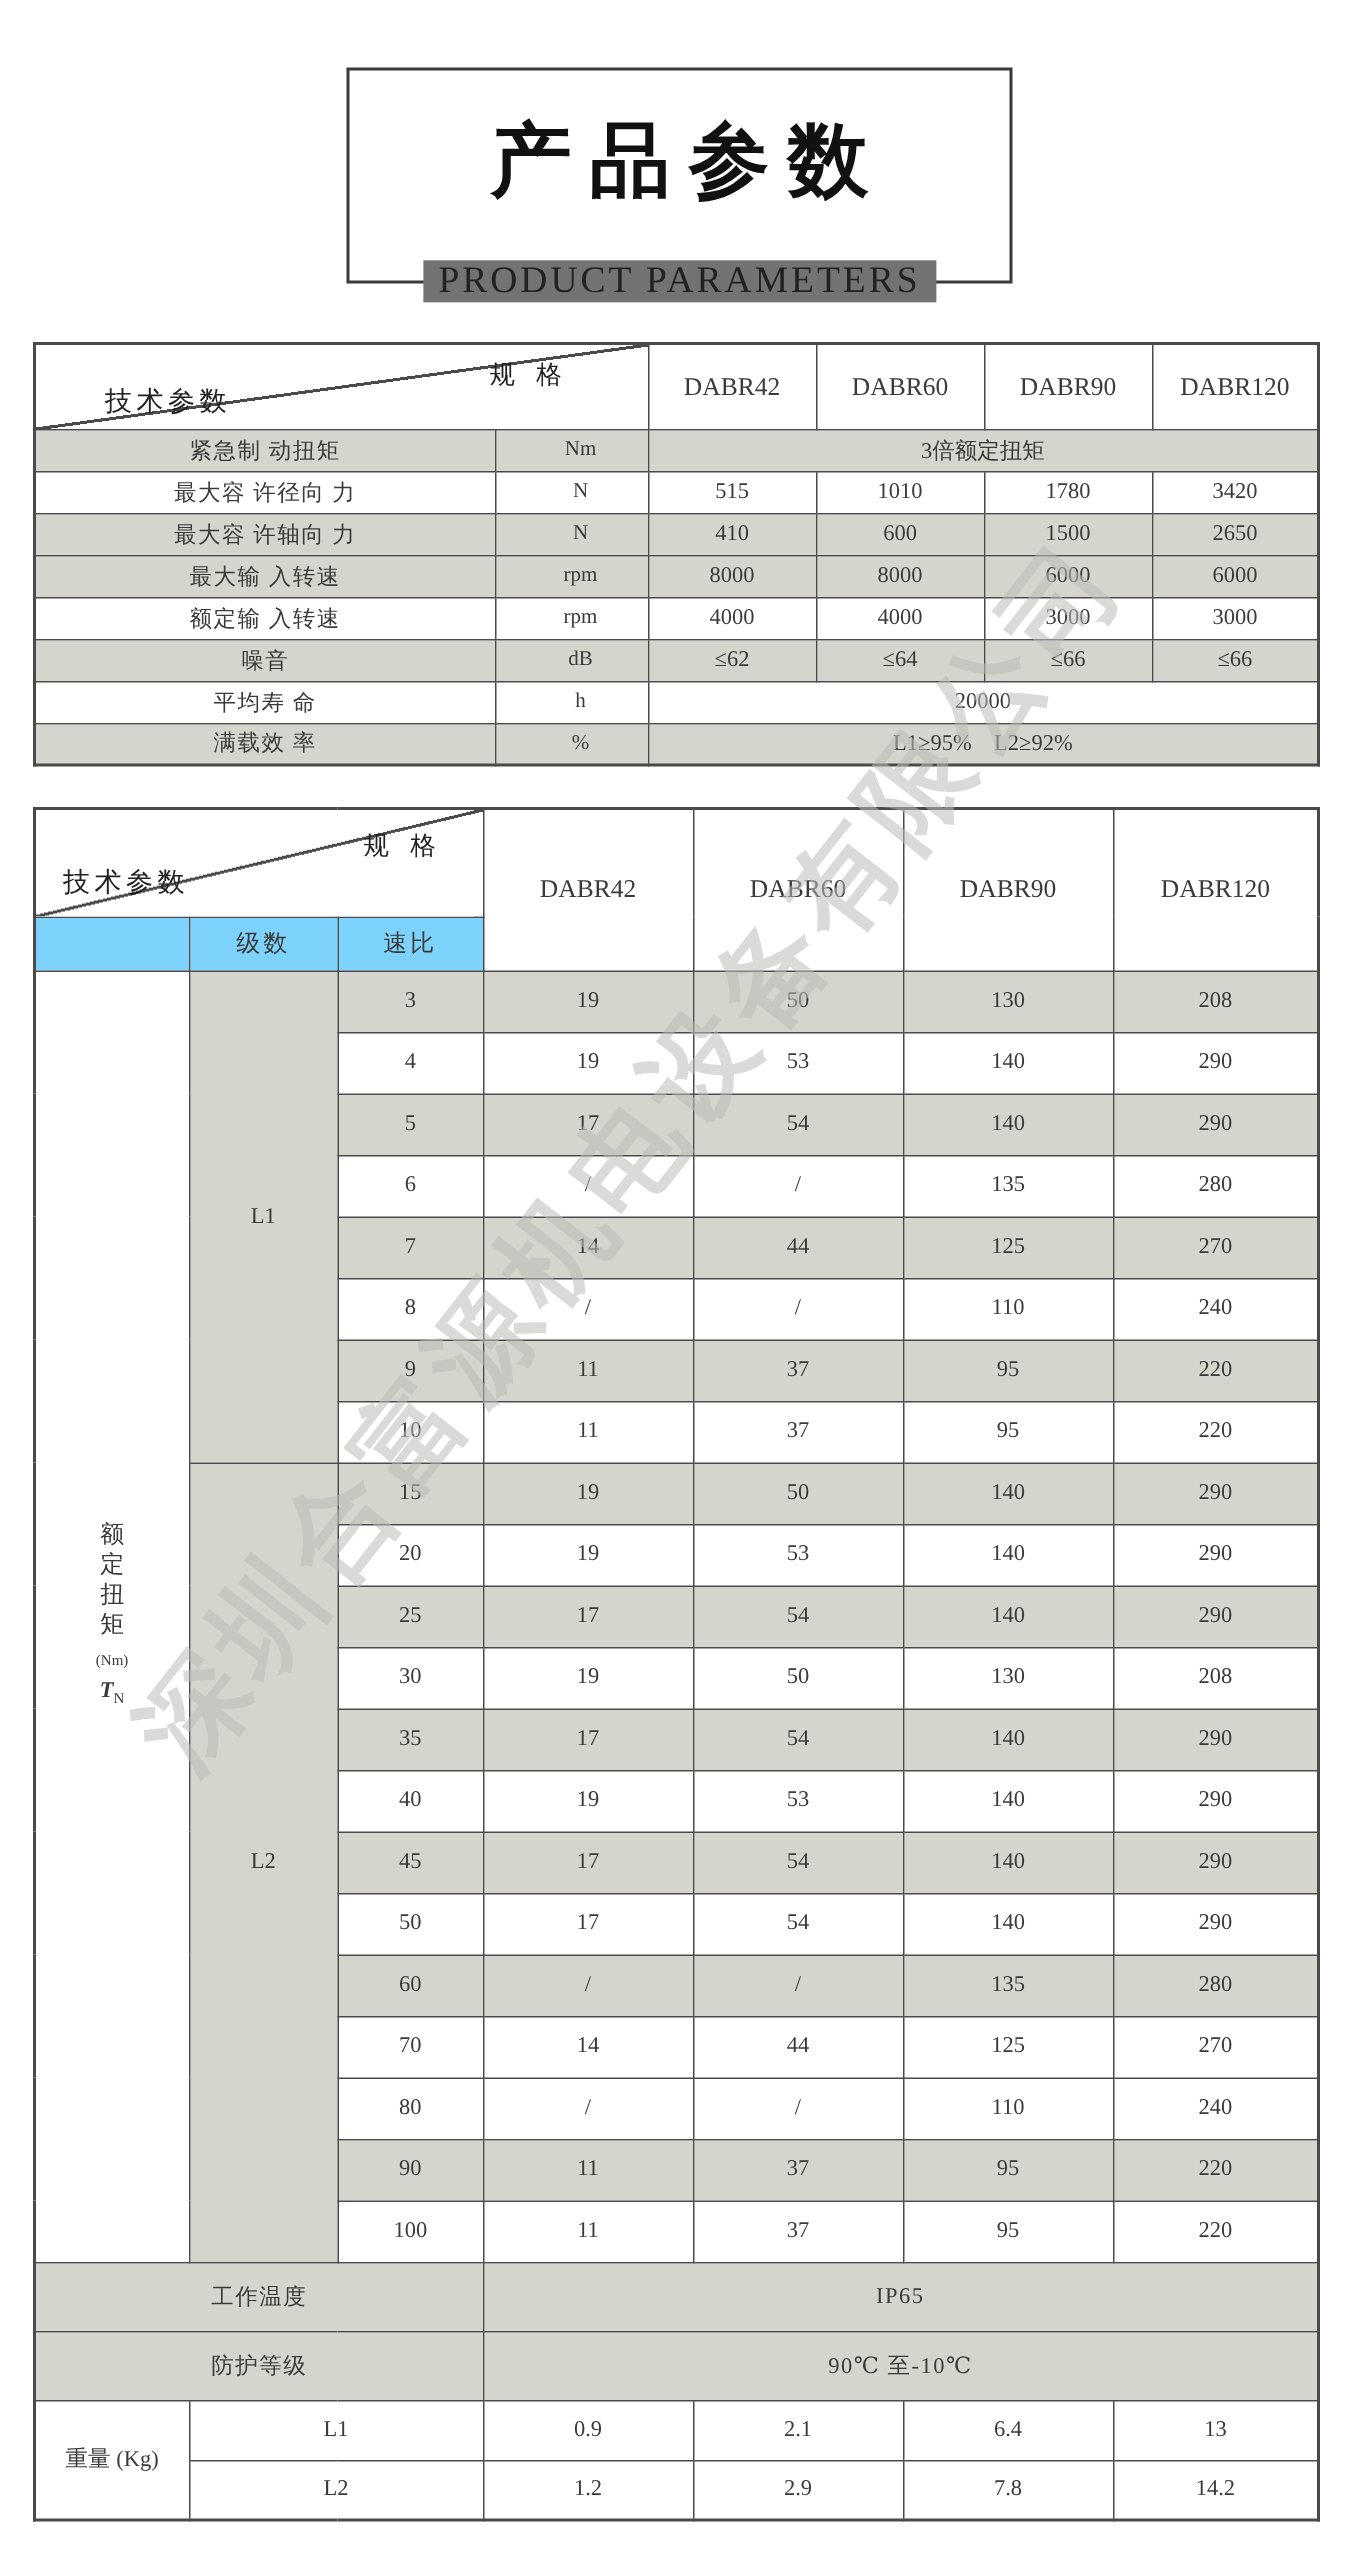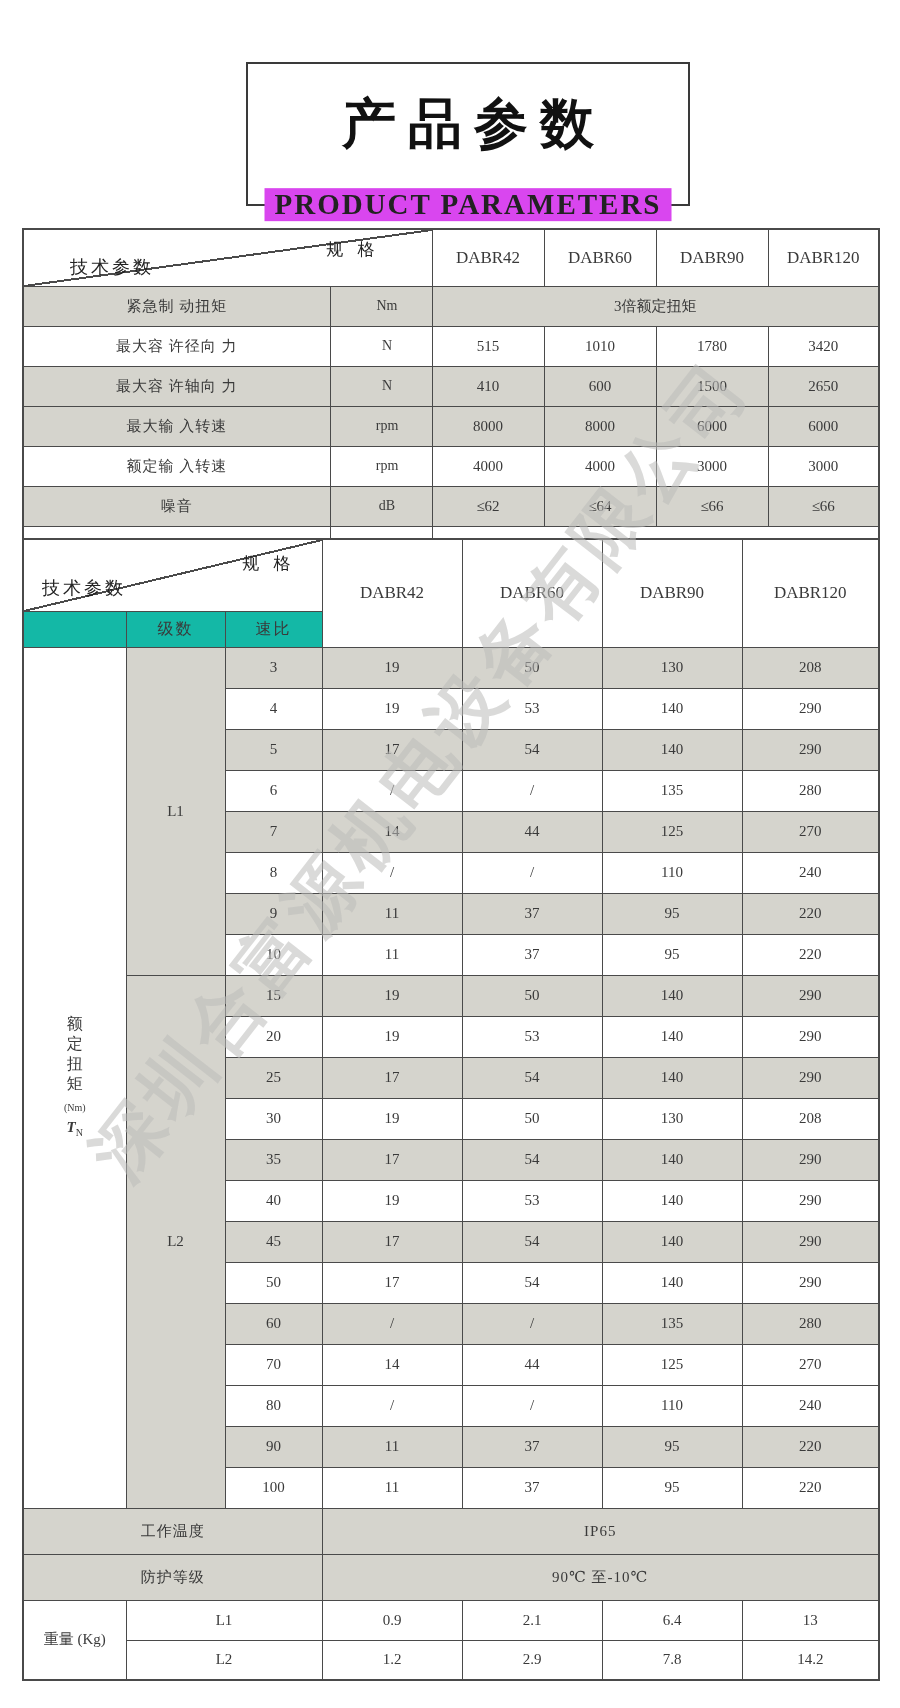--- a/index.html
+++ b/index.html
@@ -1,39 +1,39 @@
 <!DOCTYPE html>
 <html><head>
 <meta charset="utf-8">
 <style>
   html,body{margin:0;padding:0;background:#fff;}
   .page{position:relative;width:900px;height:1708px;background:#ffffff;overflow:hidden;
         font-family:"Liberation Serif","DejaVu Serif",serif;color:#3a3a3a;}
 
   
-  .title-box{position:absolute;left:246px;top:45px;width:440px;height:140px;
-             border:2px solid #3a3a3a;margin-top:17px;}
+  .title-box{position:absolute;left:231px;top:45px;width:440px;height:140px;
+             border:2px solid #3a3a3a;}
   .title-zh{position:absolute;left:0;top:24px;width:100%;text-align:center;
             font-size:54px;font-weight:700;letter-spacing:12px;color:#111;text-indent:12px;}
   .title-en{position:absolute;left:50%;bottom:0;transform:translate(-50%,52%);
-            background:#d946ef;padding:0 10px;font-size:29px;font-weight:700;
+            background:#737373;padding:0 10px;font-size:25px;font-weight:400;
             letter-spacing:2px;color:#222;white-space:nowrap;}
 
   
   table{border-collapse:collapse;table-layout:fixed;position:absolute;left:22px;width:856px;
         font-size:15px;}
   td,th{border:1px solid #4a4a4a;text-align:center;vertical-align:middle;padding:0;
         font-weight:normal;overflow:hidden;}
   table{border:2px solid #4a4a4a;}
   .shade td{background:#d5d4cd;}
 
   
   .t1{top:228px;}
   .t1 thead tr{height:57px;}
-  .t1 tbody tr{height:40px;}
+  .t1 tbody tr{height:28px;}
   .t1 .spec{font-size:17px;}
   .t1 .lbl{letter-spacing:1px;}
   .t1 .unit{font-size:14px;padding-left:12px;}
 
   
   .diag{position:relative;background:#fff;
         background-image:linear-gradient(to bottom right,
           transparent calc(50% - 1px), #4a4a4a calc(50% - 1px),
           #4a4a4a calc(50% + 1px), transparent calc(50% + 1px));}
   .diag .top{position:absolute;font-size:17px;letter-spacing:5px;color:#222;}
@@ -44,21 +44,21 @@
   
   .t2{top:538px;}
   .t2 tr.h1{height:72px;}
   .t2 tr.h2{height:36px;}
   .t2 tbody tr{height:41px;}
   .t2 tr.footer{height:46px;}
   .t2 tr.weight{height:40px;}
   .t2 .spec{font-size:17px;background:#fff;}
   .t2 .diag .top{top:12px;right:26px;}
   .t2 .diag .bot{bottom:11px;left:18px;}
-  .t2 .h2 th{font-size:16px;letter-spacing:2px;background:#14b8a6;}
+  .t2 .h2 th{font-size:16px;letter-spacing:2px;background:#7dd3fc;}
   .t2 .stage{background:#d5d4cd;font-size:15px;}
   .t2 tr.shade .ratio,.t2 tr.shade .val{background:#d5d4cd;}
   .t2 .rowhead{background:#fff;}
   .t2 tr.footer td{background:#d5d4cd;letter-spacing:1px;}
   .t2 tr.weight td{background:#fff;}
   .vchar{font-size:16px;line-height:20px;}
   .vunit{font-size:10px;line-height:20px;margin-top:4px;}
   .vsym{font-size:15px;line-height:18px;}
   .vsym i{font-weight:700;}
   .vsym sub{font-size:10px;}

